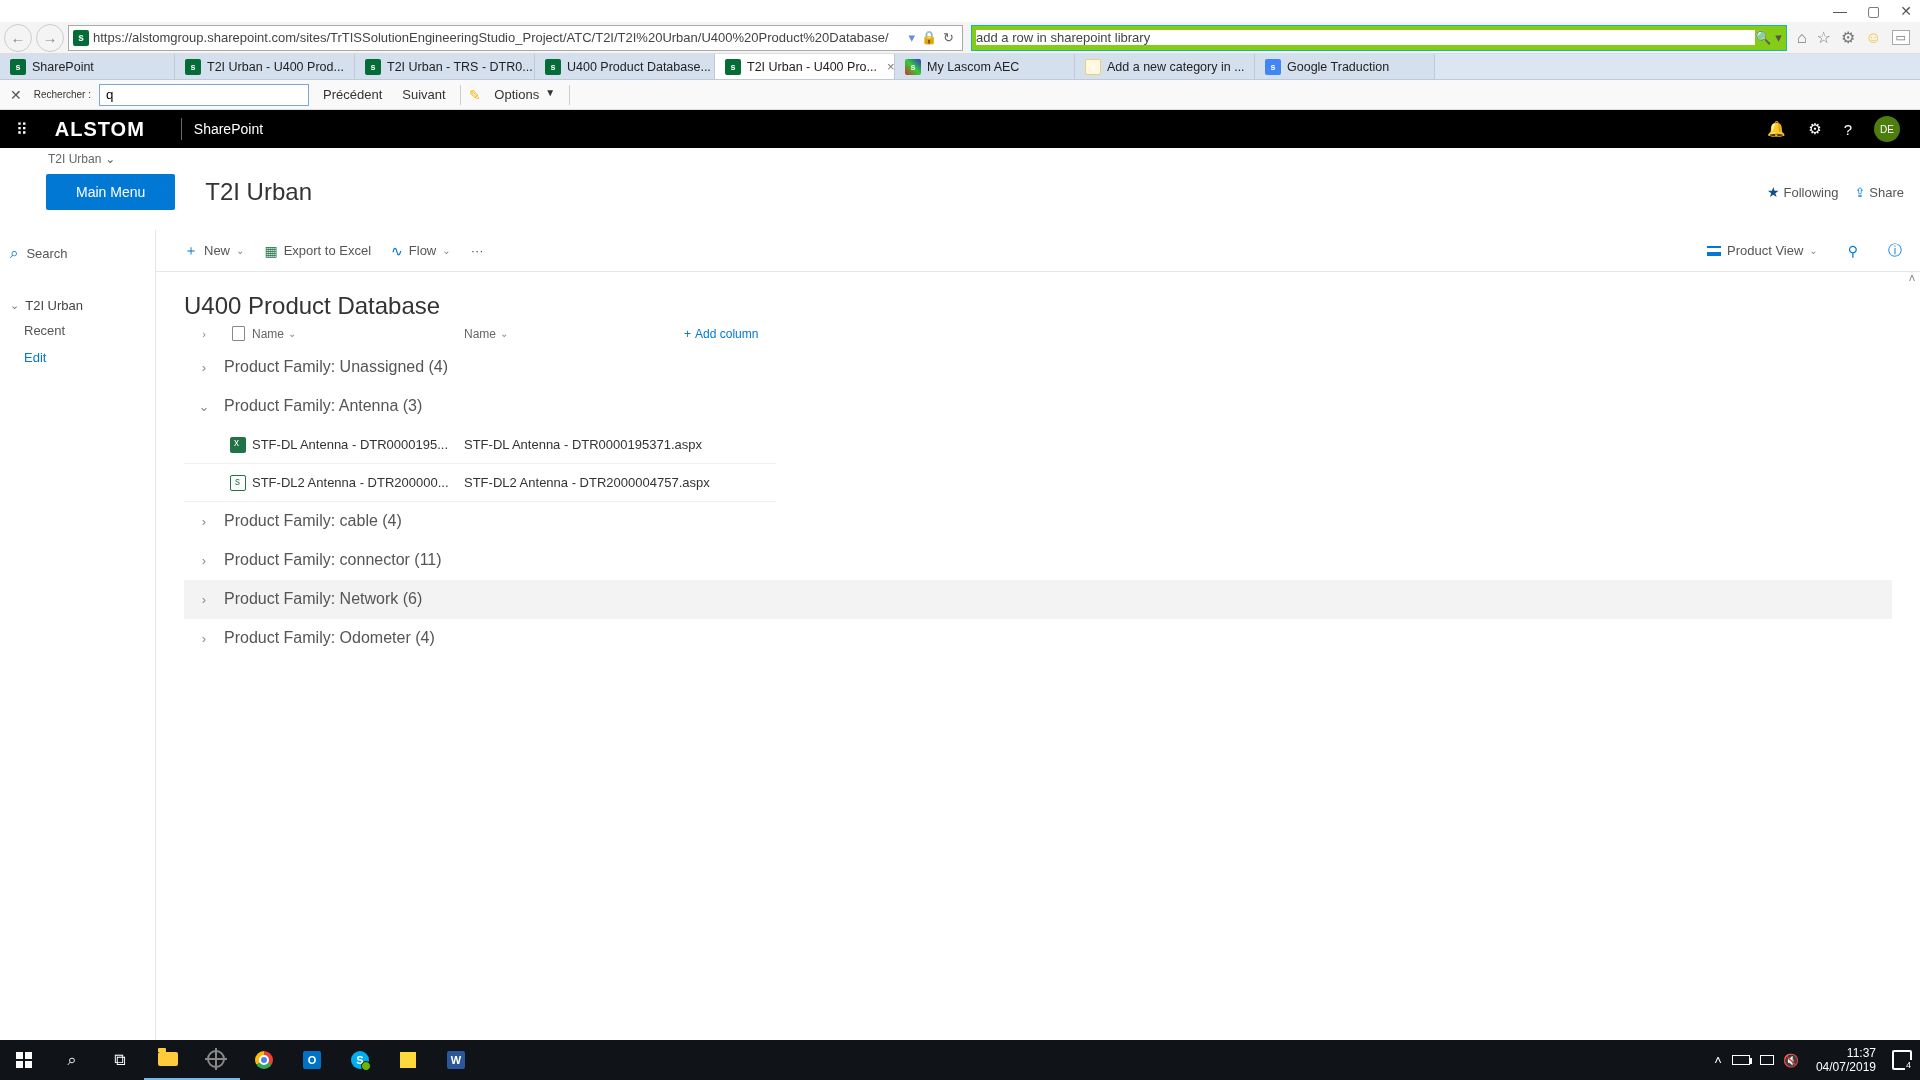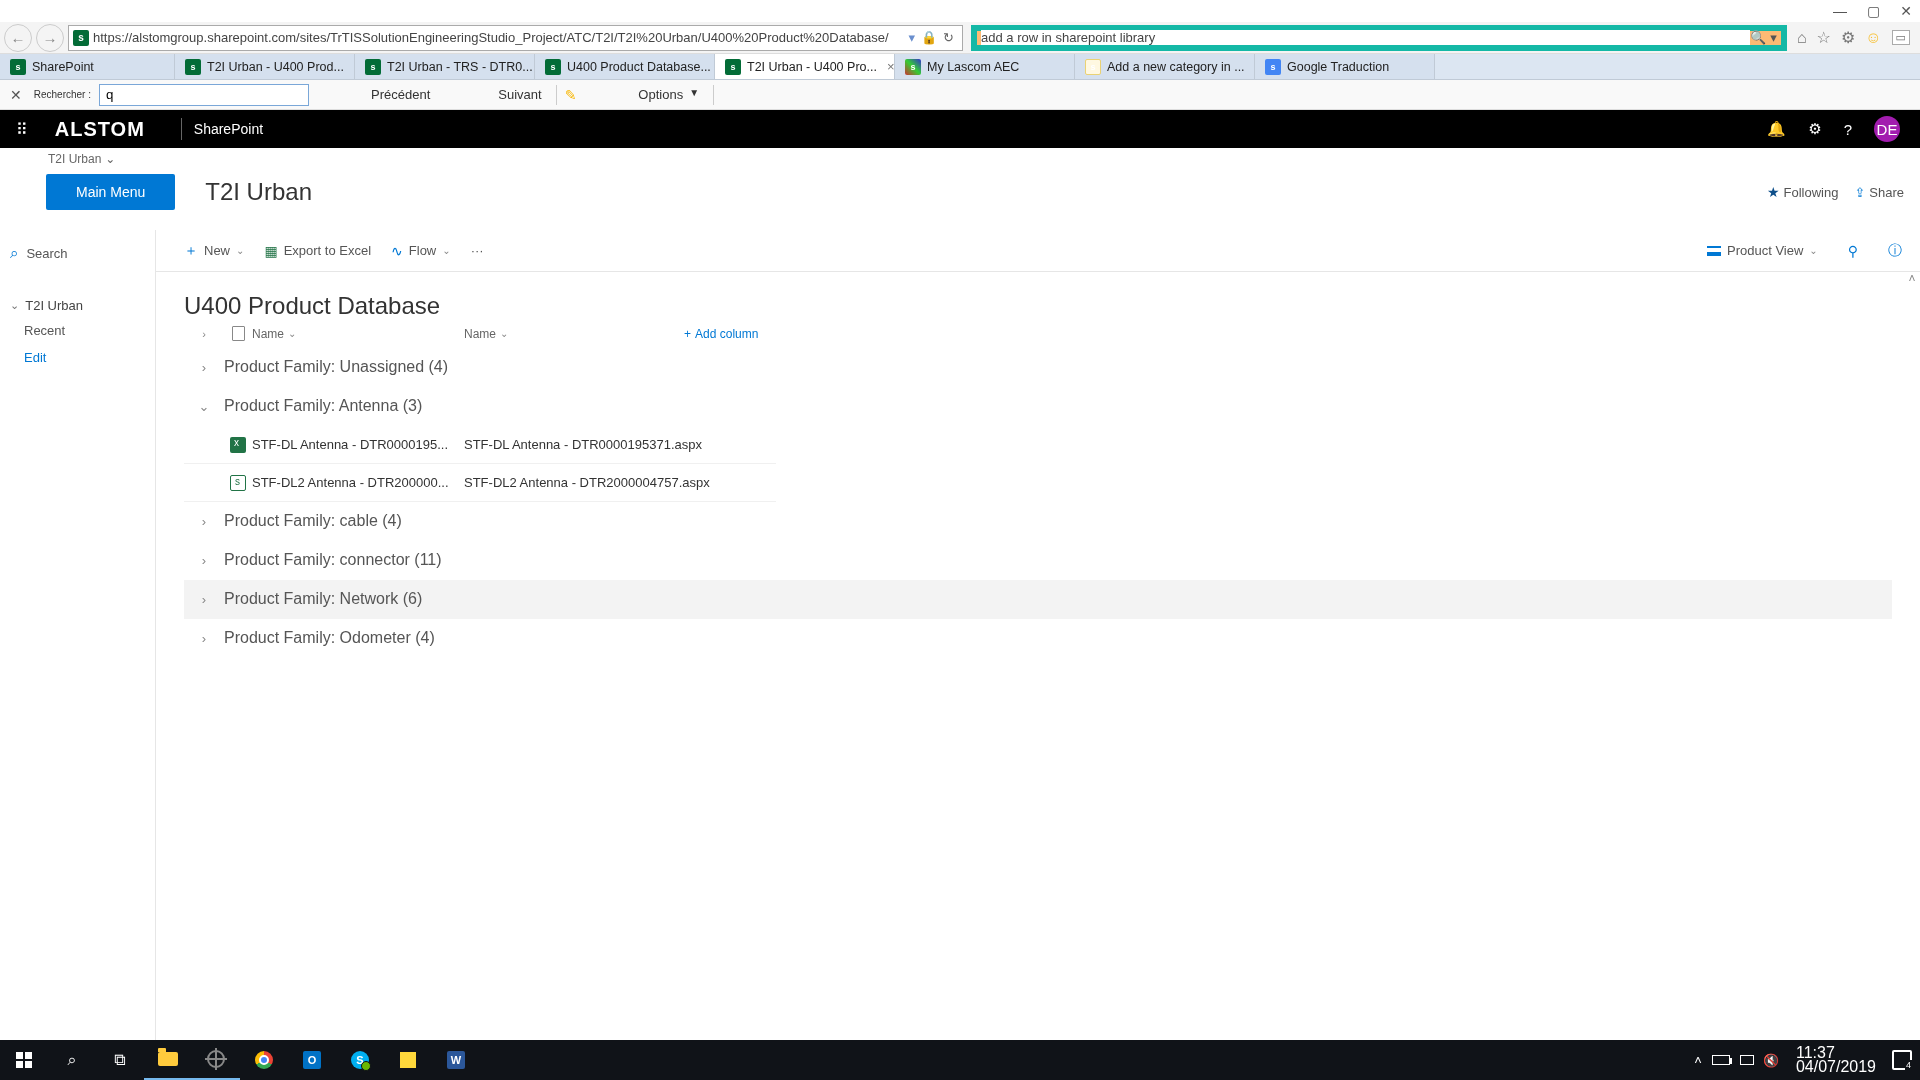--- a/index.html
+++ b/index.html
@@ -9,53 +9,53 @@
   .window-controls { display: flex; justify-content: flex-end; align-items: center; height: 22px; background: #fff; padding-right: 8px; gap: 20px; }
   .win-ctrl { cursor: pointer; font-size: 14px; color: #555; }
   
   
   .address-bar { display: flex; align-items: center; height: 32px; background: #f4f4f4; border-bottom: 1px solid #ddd; padding: 0 4px; gap: 4px; }
   .nav-arrow { width: 28px; height: 28px; border: 1px solid #ccc; border-radius: 50%; display: flex; align-items: center; justify-content: center; color: #888; cursor: pointer; font-size: 15px; }
   .url-box { flex: 0 0 auto; width: 895px; display: flex; align-items: center; background: #fff; border: 1px solid #aaa; height: 26px; padding: 0 4px; }
   .url-box .favicon { width: 16px; height: 16px; background: #036c37; color:#fff; border-radius:2px; display:flex;align-items:center;justify-content:center;font-size:10px;font-weight:bold; margin-right: 4px; }
   .url-box input { border: none; outline: none; flex: 1; font-size: 13px; color: #444; }
   .url-suffix { display: flex; align-items: center; gap: 6px; color: #666; font-size: 13px; padding: 0 4px; }
-  .search-box { flex: 1; display: flex; align-items: center; background: #fdba74; border: 6px solid #14b8a6; height: 26px; padding: 0 4px; margin-left: 4px; }
+  .search-box { flex: 1; display: flex; align-items: center; background: #84cc16; border: 1px solid #14b8a6; height: 26px; padding: 0 4px; margin-left: 4px; }
   .search-box input { border: none; outline: none; flex: 1; font-size: 13px; color: #444; }
   .addr-icons { display: flex; align-items: center; gap: 10px; padding: 0 6px; color: #777; font-size: 16px; }
   .smiley { color: #f8c032; }
   
   
   .tab-strip { display: flex; height: 26px; background: #dce6f2; border-bottom: 1px solid #c0cad6; }
   .btab { display: flex; align-items: center; gap: 6px; padding: 0 10px; border-right: 1px solid #c0cad6; font-size: 12.5px; cursor: pointer; background: #d5e0ee; color: #222; overflow: hidden; white-space: nowrap; }
   .btab.active { background: #fff; font-weight: 400; }
   .btab .tab-favicon { width: 16px; height: 16px; background: #036c37; border-radius: 2px; display: inline-flex; align-items: center; justify-content: center; color: #fff; font-size: 9px; font-weight: bold; flex-shrink: 0; }
   .btab .tab-favicon.multi { background: linear-gradient(45deg,#c33,#3c3,#33c); }
   .btab .tab-favicon.q { background: #fff8e1; border: 1px solid #ead274; }
   .btab .tab-favicon.g { background: #4285f4; }
   .btab .tab-close { font-size: 13px; color: #777; margin-left: 4px; }
   
   
   .find-bar { display: flex; align-items: center; height: 30px; border-bottom: 1px solid #ddd; padding: 0 6px; gap: 8px; background: #f9f9f9; }
   .find-close { color: #555; cursor: pointer; padding: 0 4px; font-size: 14px; }
   .find-label { font-size: 10px; }
   .find-input { width: 210px; border: 1px solid #7aa7d8; background: #fff; height: 22px; padding: 0 6px; outline: none; }
-  .find-btn { color: #333; padding: 0 6px; cursor: pointer; margin-left: 48px; }
+  .find-btn { color: #333; padding: 0 6px; cursor: pointer; }
   .find-divider { width: 1px; height: 20px; background: #ccc; }
   .highlight-icon { color: #f7b500; font-size: 14px; }
   
   
   .suite-nav { display: flex; align-items: center; height: 38px; background: #000; color: #fff; padding: 0 8px; }
   .waffle { font-size: 16px; cursor: pointer; padding: 0 8px; letter-spacing: -1px; }
   .alstom-logo { font-family: Arial, sans-serif; font-weight: bold; font-size: 20px; letter-spacing: 1px; padding: 0 24px 0 20px; }
   .suite-divider { width: 1px; height: 22px; background: #666; margin: 0 12px; }
   .suite-name { font-size: 14px; }
   .suite-right { margin-left: auto; display: flex; align-items: center; gap: 22px; padding-right: 12px; }
   .suite-icon { cursor: pointer; font-size: 15px; color: #fff; }
-  .avatar { width: 26px; height: 26px; border-radius: 50%; background: #a21caf; color: #fff; display: flex; align-items: center; justify-content: center; font-size: 15px; }
+  .avatar { width: 26px; height: 26px; border-radius: 50%; background: #4d7c0f; color: #fff; display: flex; align-items: center; justify-content: center; font-size: 10px; }
   
   
   .site-bc { display: flex; align-items: center; padding: 4px 0 0 48px; font-size: 12px; color: #666; gap: 4px; }
   
   
   .site-header { display: flex; align-items: center; padding: 8px 16px 20px 46px; gap: 30px; }
   .main-menu-btn { background: #0078d4; color: #fff; border: none; padding: 10px 30px; font-size: 14px; cursor: pointer; border-radius: 2px; }
   .site-title { font-size: 24px; color: #333; }
   .site-header-right { margin-left: auto; display: flex; align-items: center; gap: 16px; font-size: 13px; color: #555; }
   .follow { display: flex; align-items: center; gap: 4px; }
@@ -117,21 +117,21 @@
   .item-row .iname2 { flex:1; white-space: nowrap; overflow: hidden; text-overflow: ellipsis; }
   
   .scroll-hint { position: absolute; right: 0; top: 0; width: 16px; height: 20px; color: #888; font-size: 12px; display:flex; align-items:start; justify-content:center; }
   
   
   .taskbar { position: fixed; left:0; right:0; bottom:0; height: 40px; background: #101318; display: flex; align-items: center; color: #fff; }
   .tb-btn { width: 48px; height: 40px; display: flex; align-items: center; justify-content: center; font-size: 16px; color: #fff; cursor: pointer; }
   .tb-btn.active { border-bottom: 2px solid #76b9ed; }
   .tb-right { margin-left: auto; display: flex; align-items: center; gap: 10px; padding: 0 8px; }
   .tray-icon { font-size: 13px; color: #fff; cursor: pointer; }
-  .clock { font-size: 16px; line-height: 14px; padding: 0 6px; }
+  .clock { text-align: right; font-size: 12px; line-height: 14px; padding: 0 6px; }
   .notif { width: 20px; height: 20px; border: 2px solid #fff; border-radius: 2px; position: relative; cursor: pointer; }
   .notif-badge { position: absolute; right: -2px; bottom: -2px; font-size: 9px; background:#101318; padding: 0 1px;}
 
   
   .tb-win { width:16px; height:16px; display:grid; grid-template-columns:1fr 1fr; grid-template-rows:1fr 1fr; gap:2px; }
   .tb-win span{ background:#fff; }
   .tb-folder{ width:20px; height:14px; background:#ffcb3d; border-radius:2px; position:relative; }
   .tb-folder::before{content:"";position:absolute;top:-4px;left:0;width:8px;height:4px;background:#ffcb3d;border-radius:1px 1px 0 0;}
   .tb-chrome{ width:18px;height:18px;border-radius:50%; background: conic-gradient(#ea4335 0 120deg,#34a853 120deg 240deg,#fbbc05 240deg 360deg); position:relative;}
   .tb-chrome::after{content:"";position:absolute;inset:4px;background:#4285f4;border:2px solid #fff;border-radius:50%;}

